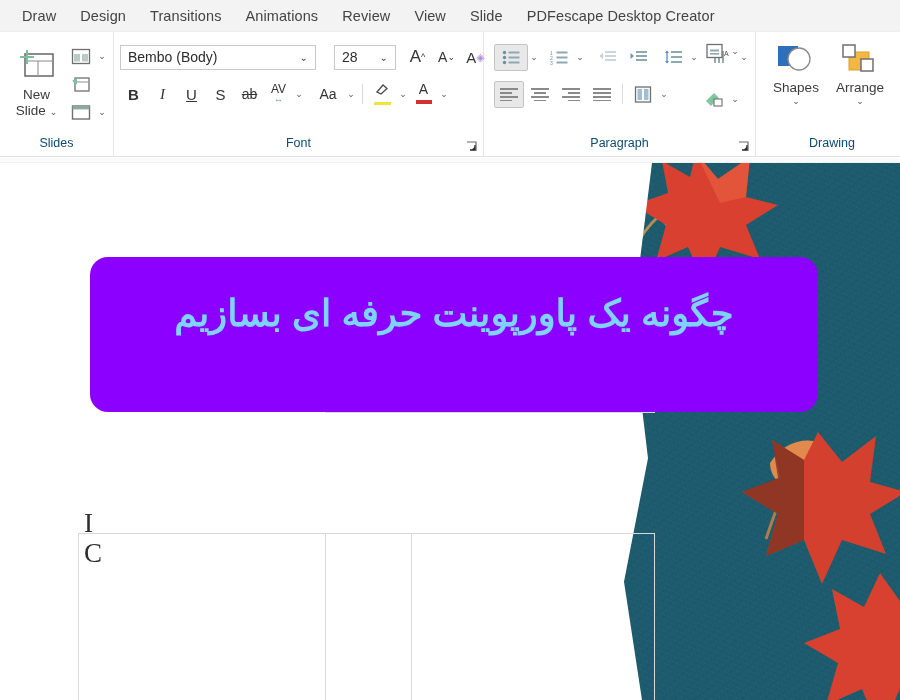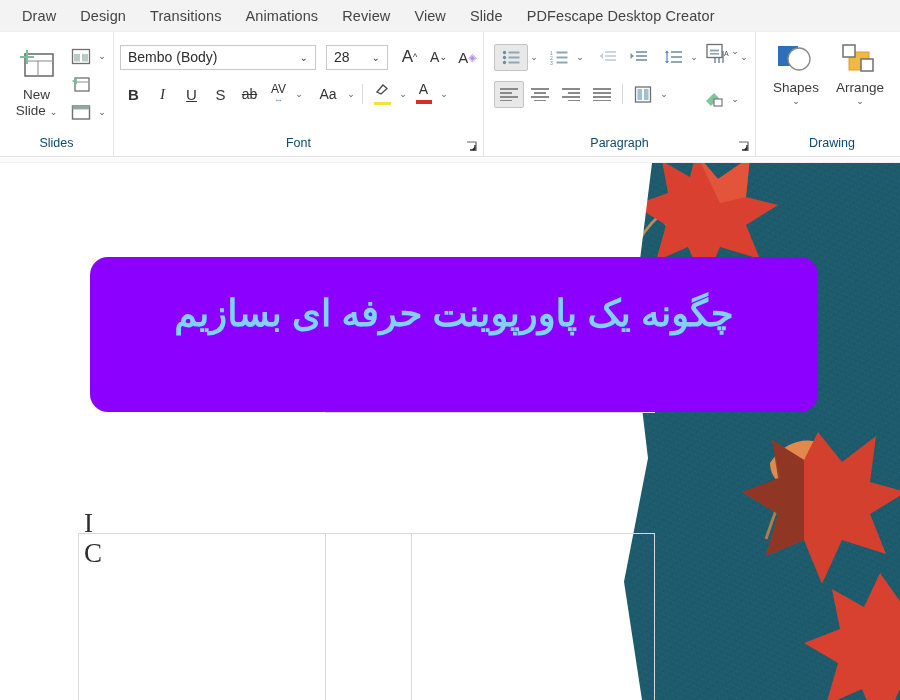--- a/index.html
+++ b/index.html
@@ -92,21 +92,21 @@
     height: 25px;
     border: 1px solid #c8c8c8;
     background: #fff;
     display: flex; align-items: center;
     padding: 0 2px 0 7px;
     font-size: 14px; color: #2c2c2c;
   }
   .combo .txt { flex:1; white-space: nowrap; overflow:hidden; }
   .combo .cv { font-size: 10px; color: #444; padding: 0 5px 0 8px; }
   .combo.fontname { width: 196px; }
-  .combo.fontsize { width: 62px; margin-left: 8px; }
+  .combo.fontsize { width: 62px; margin-left: 16px; }
   .ibtn {
     min-width: 27px; height: 27px;
     display: flex; align-items: center; justify-content: center;
     font-size: 15px; color: #333;
     border: 1px solid transparent; border-radius: 2px;
   }
   .ibtn.active { background: #e8e8e8; border-color:#c4c4c4; }
   .vsep { width: 1px; height: 20px; background: #d8d8d8; margin: 0 4px; }
 
   

